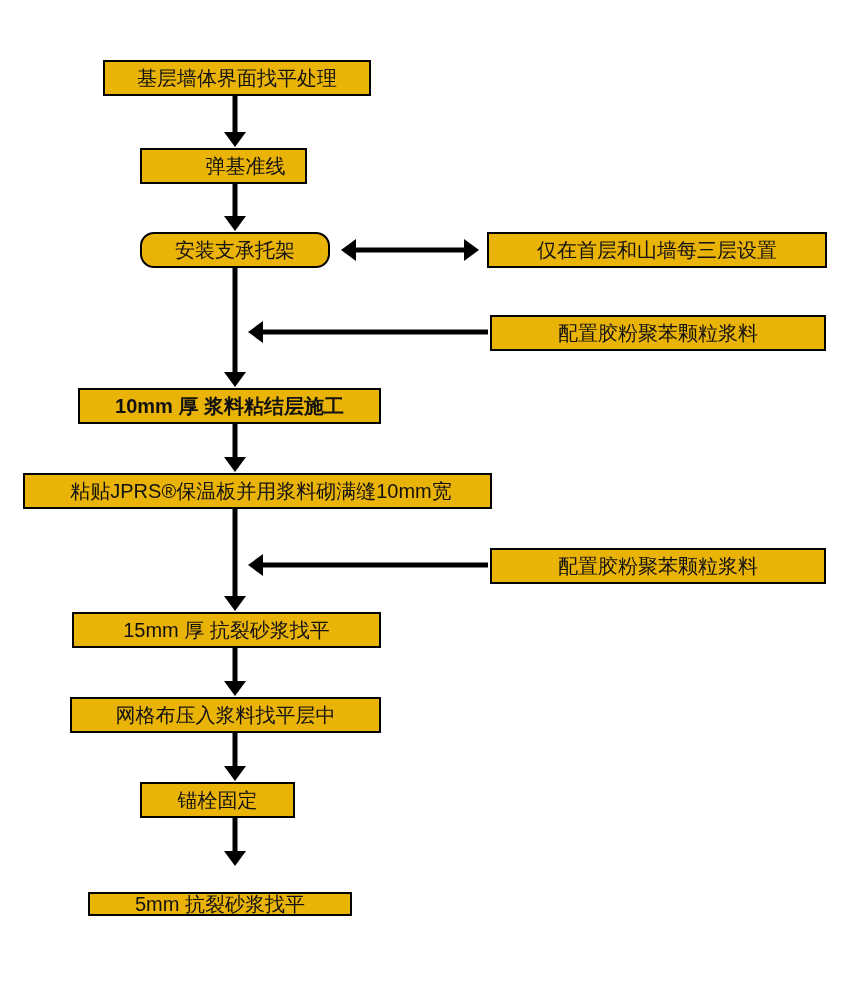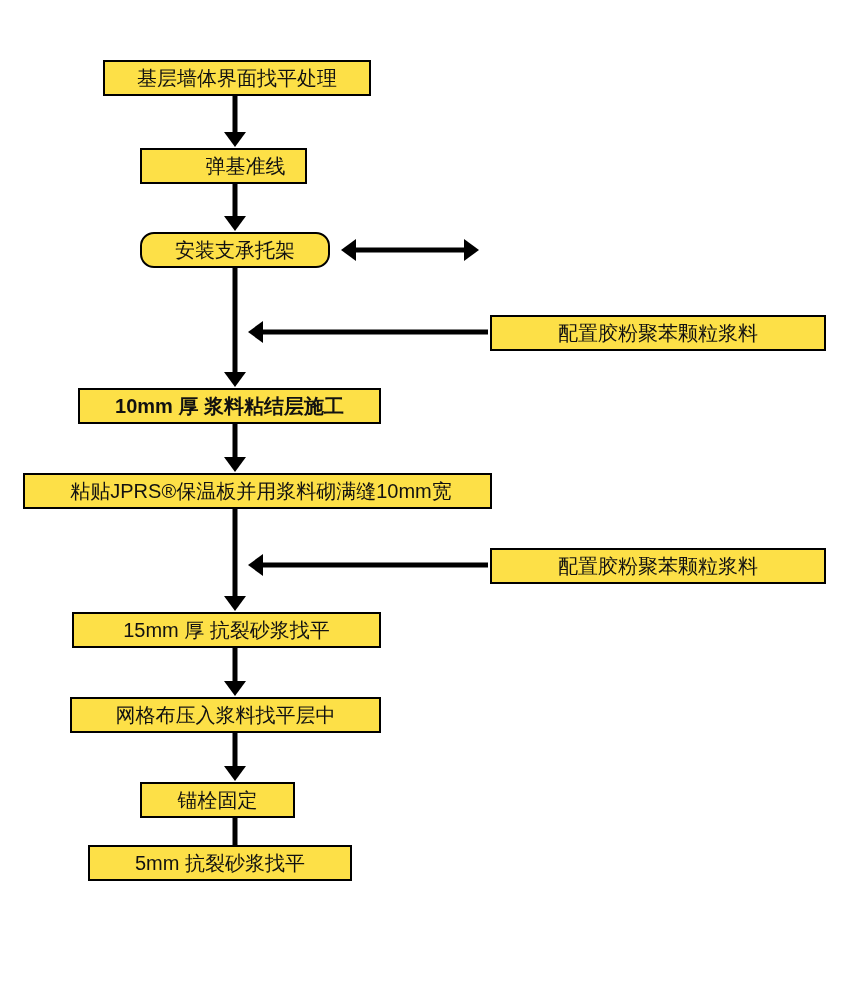--- a/index.html
+++ b/index.html
@@ -17,21 +17,21 @@
   }
   .arrows-layer {
     position: absolute;
     left: 0;
     top: 0;
   }
   .box {
     position: absolute;
     box-sizing: border-box;
     border: 2px solid #000000;
-    background: #fde047;
+    background: #eab308;
     display: flex;
     align-items: center;
     justify-content: center;
     font-size: 20px;
     line-height: 1;
     color: #111111;
     white-space: nowrap;
   }
 </style>
 </head>
@@ -96,20 +96,23 @@
   </div>
 
   <div class="box" style="left:140px;top:148px;width:167px;height:36px;padding-left:44px;">
     <span>弹基准线</span>
   </div>
 
   <div class="box" style="left:140px;top:232px;width:190px;height:36px;border-radius:14px;">
     <span>安装支承托架</span>
   </div>
 
+  <div class="box" style="left:487px;top:232px;width:340px;height:36px;">
+    <span>仅在首层和山墙每三层设置</span>
+  </div>
 
   <div class="box" style="left:490px;top:315px;width:336px;height:36px;">
     <span>配置胶粉聚苯颗粒浆料</span>
   </div>
 
   <div class="box" style="left:78px;top:388px;width:303px;height:36px;font-weight:bold;">
     <span>10mm 厚 浆料粘结层施工</span>
   </div>
 
   <div class="box" style="left:23px;top:473px;width:469px;height:36px;padding-left:7px;">
@@ -125,17 +128,17 @@
   </div>
 
   <div class="box" style="left:70px;top:697px;width:311px;height:36px;">
     <span>网格布压入浆料找平层中</span>
   </div>
 
   <div class="box" style="left:140px;top:782px;width:155px;height:36px;">
     <span>锚栓固定</span>
   </div>
 
-  <div class="box" style="left:88px;top:845px;width:264px;height:36px;">
+  <div class="box" style="left:88px;top:892px;width:264px;height:24px;">
     <span>5mm 抗裂砂浆找平</span>
   </div>
 
 </div>
 
 </body></html>

